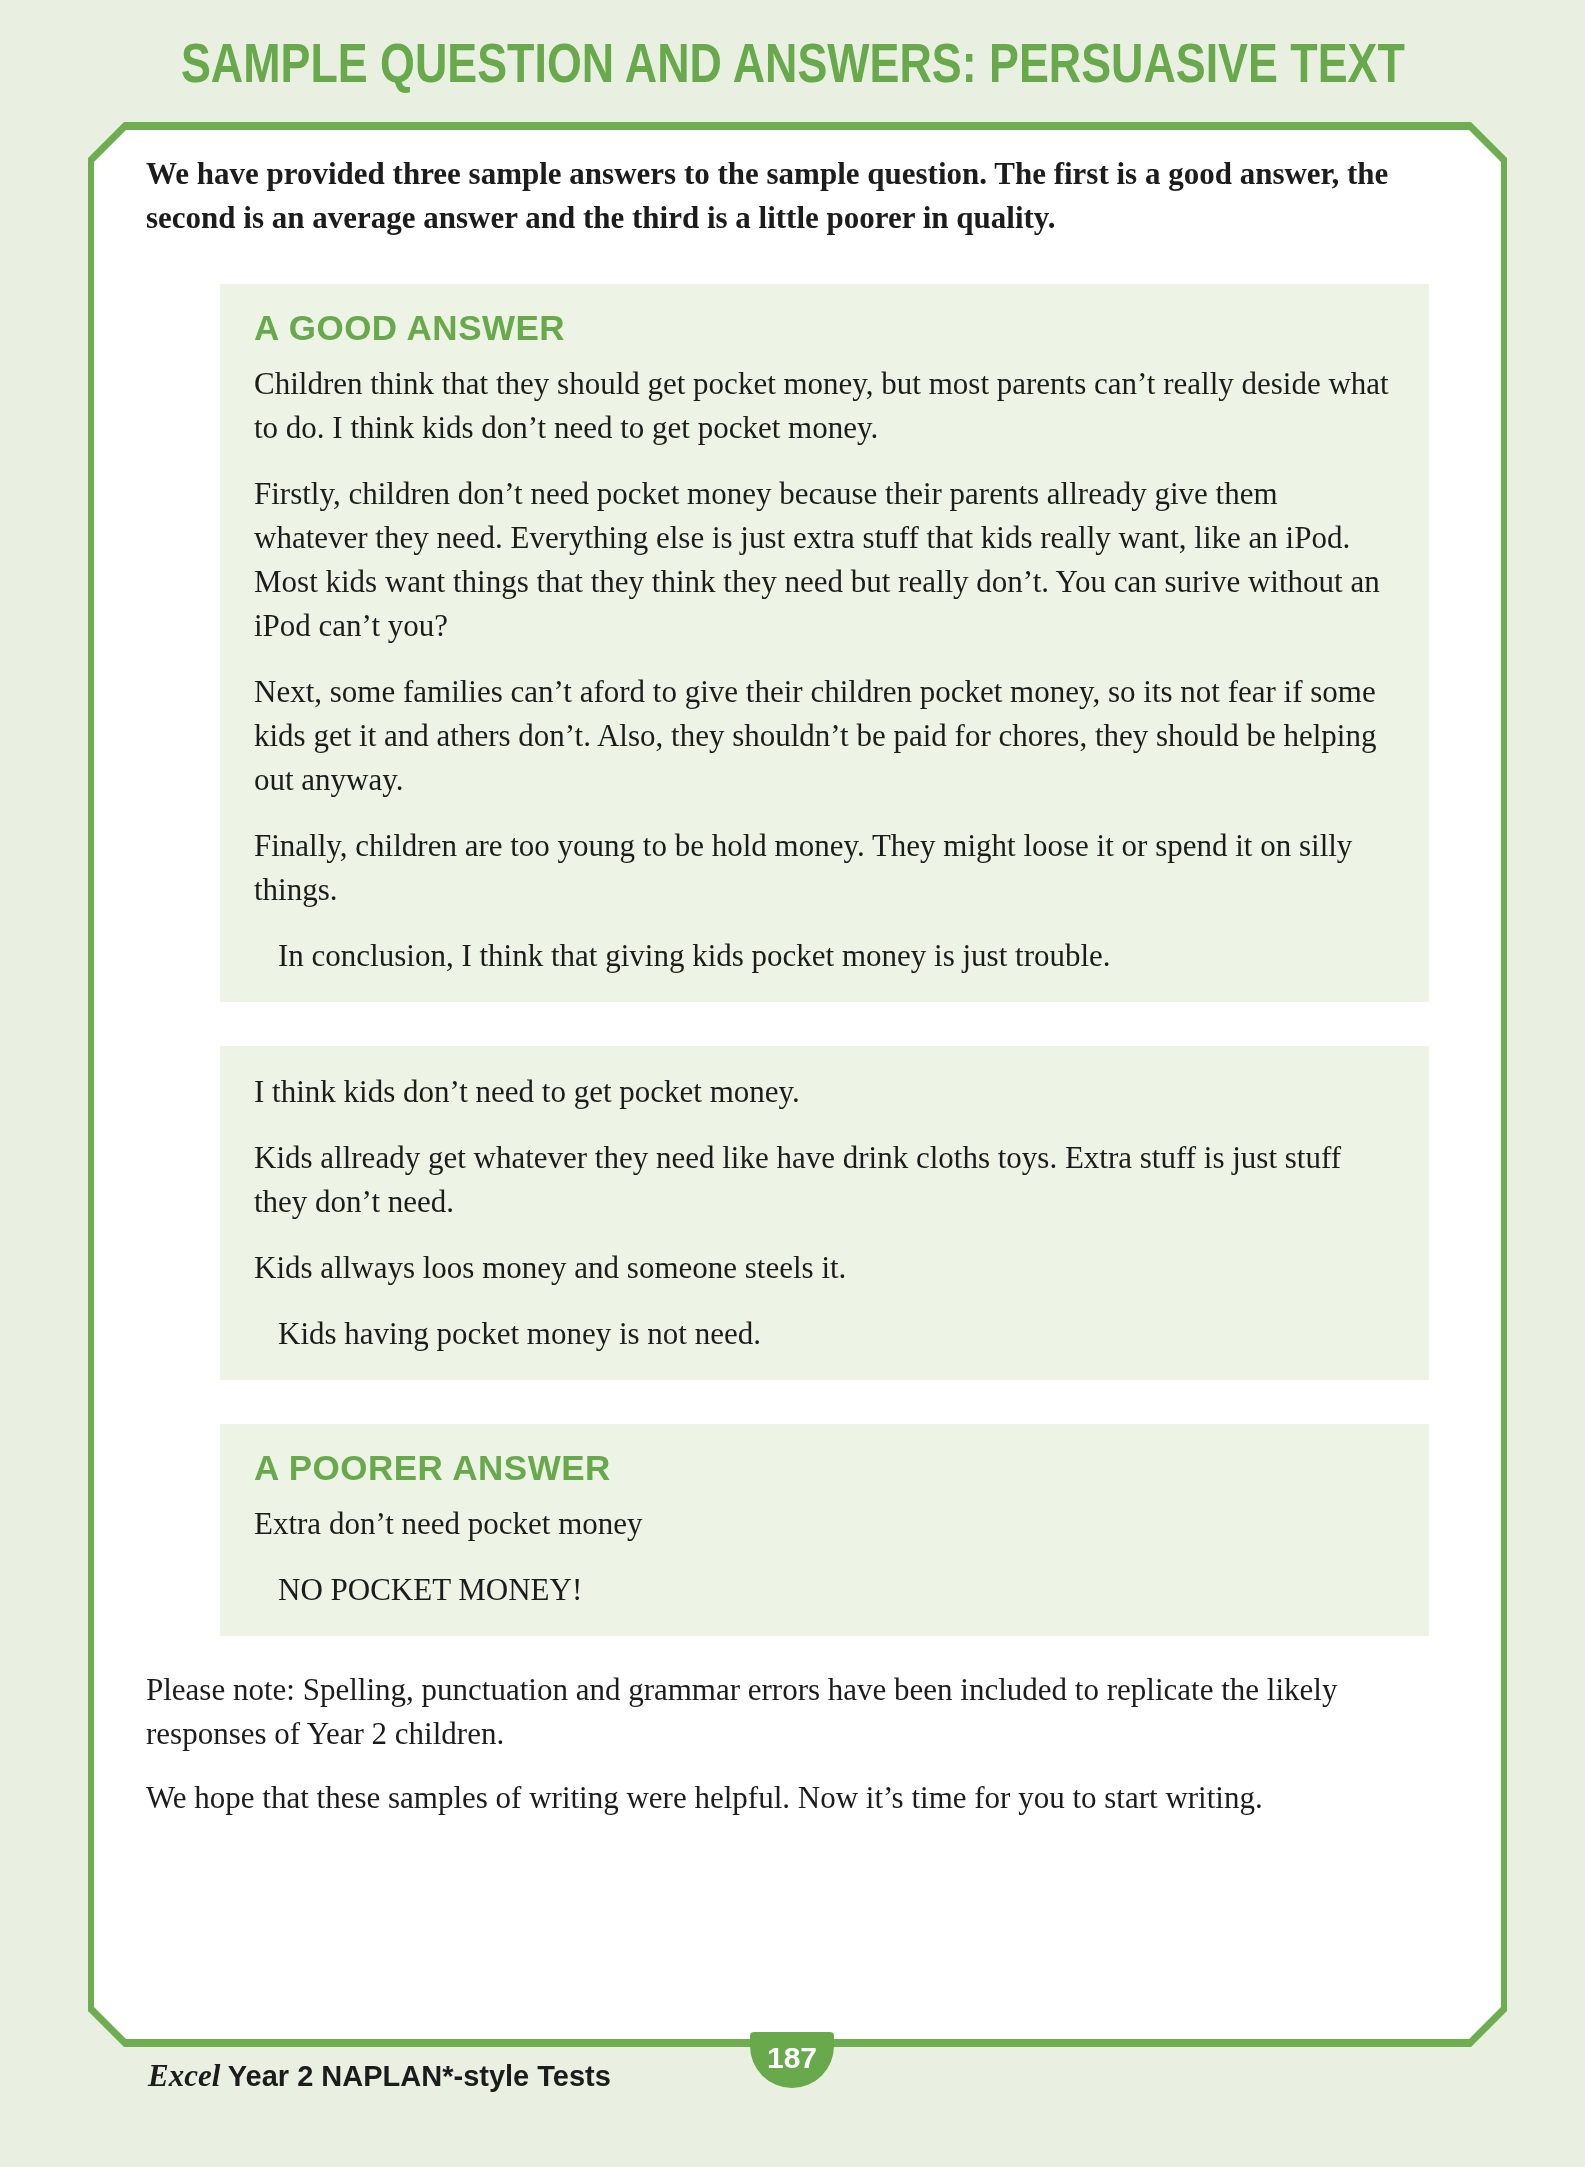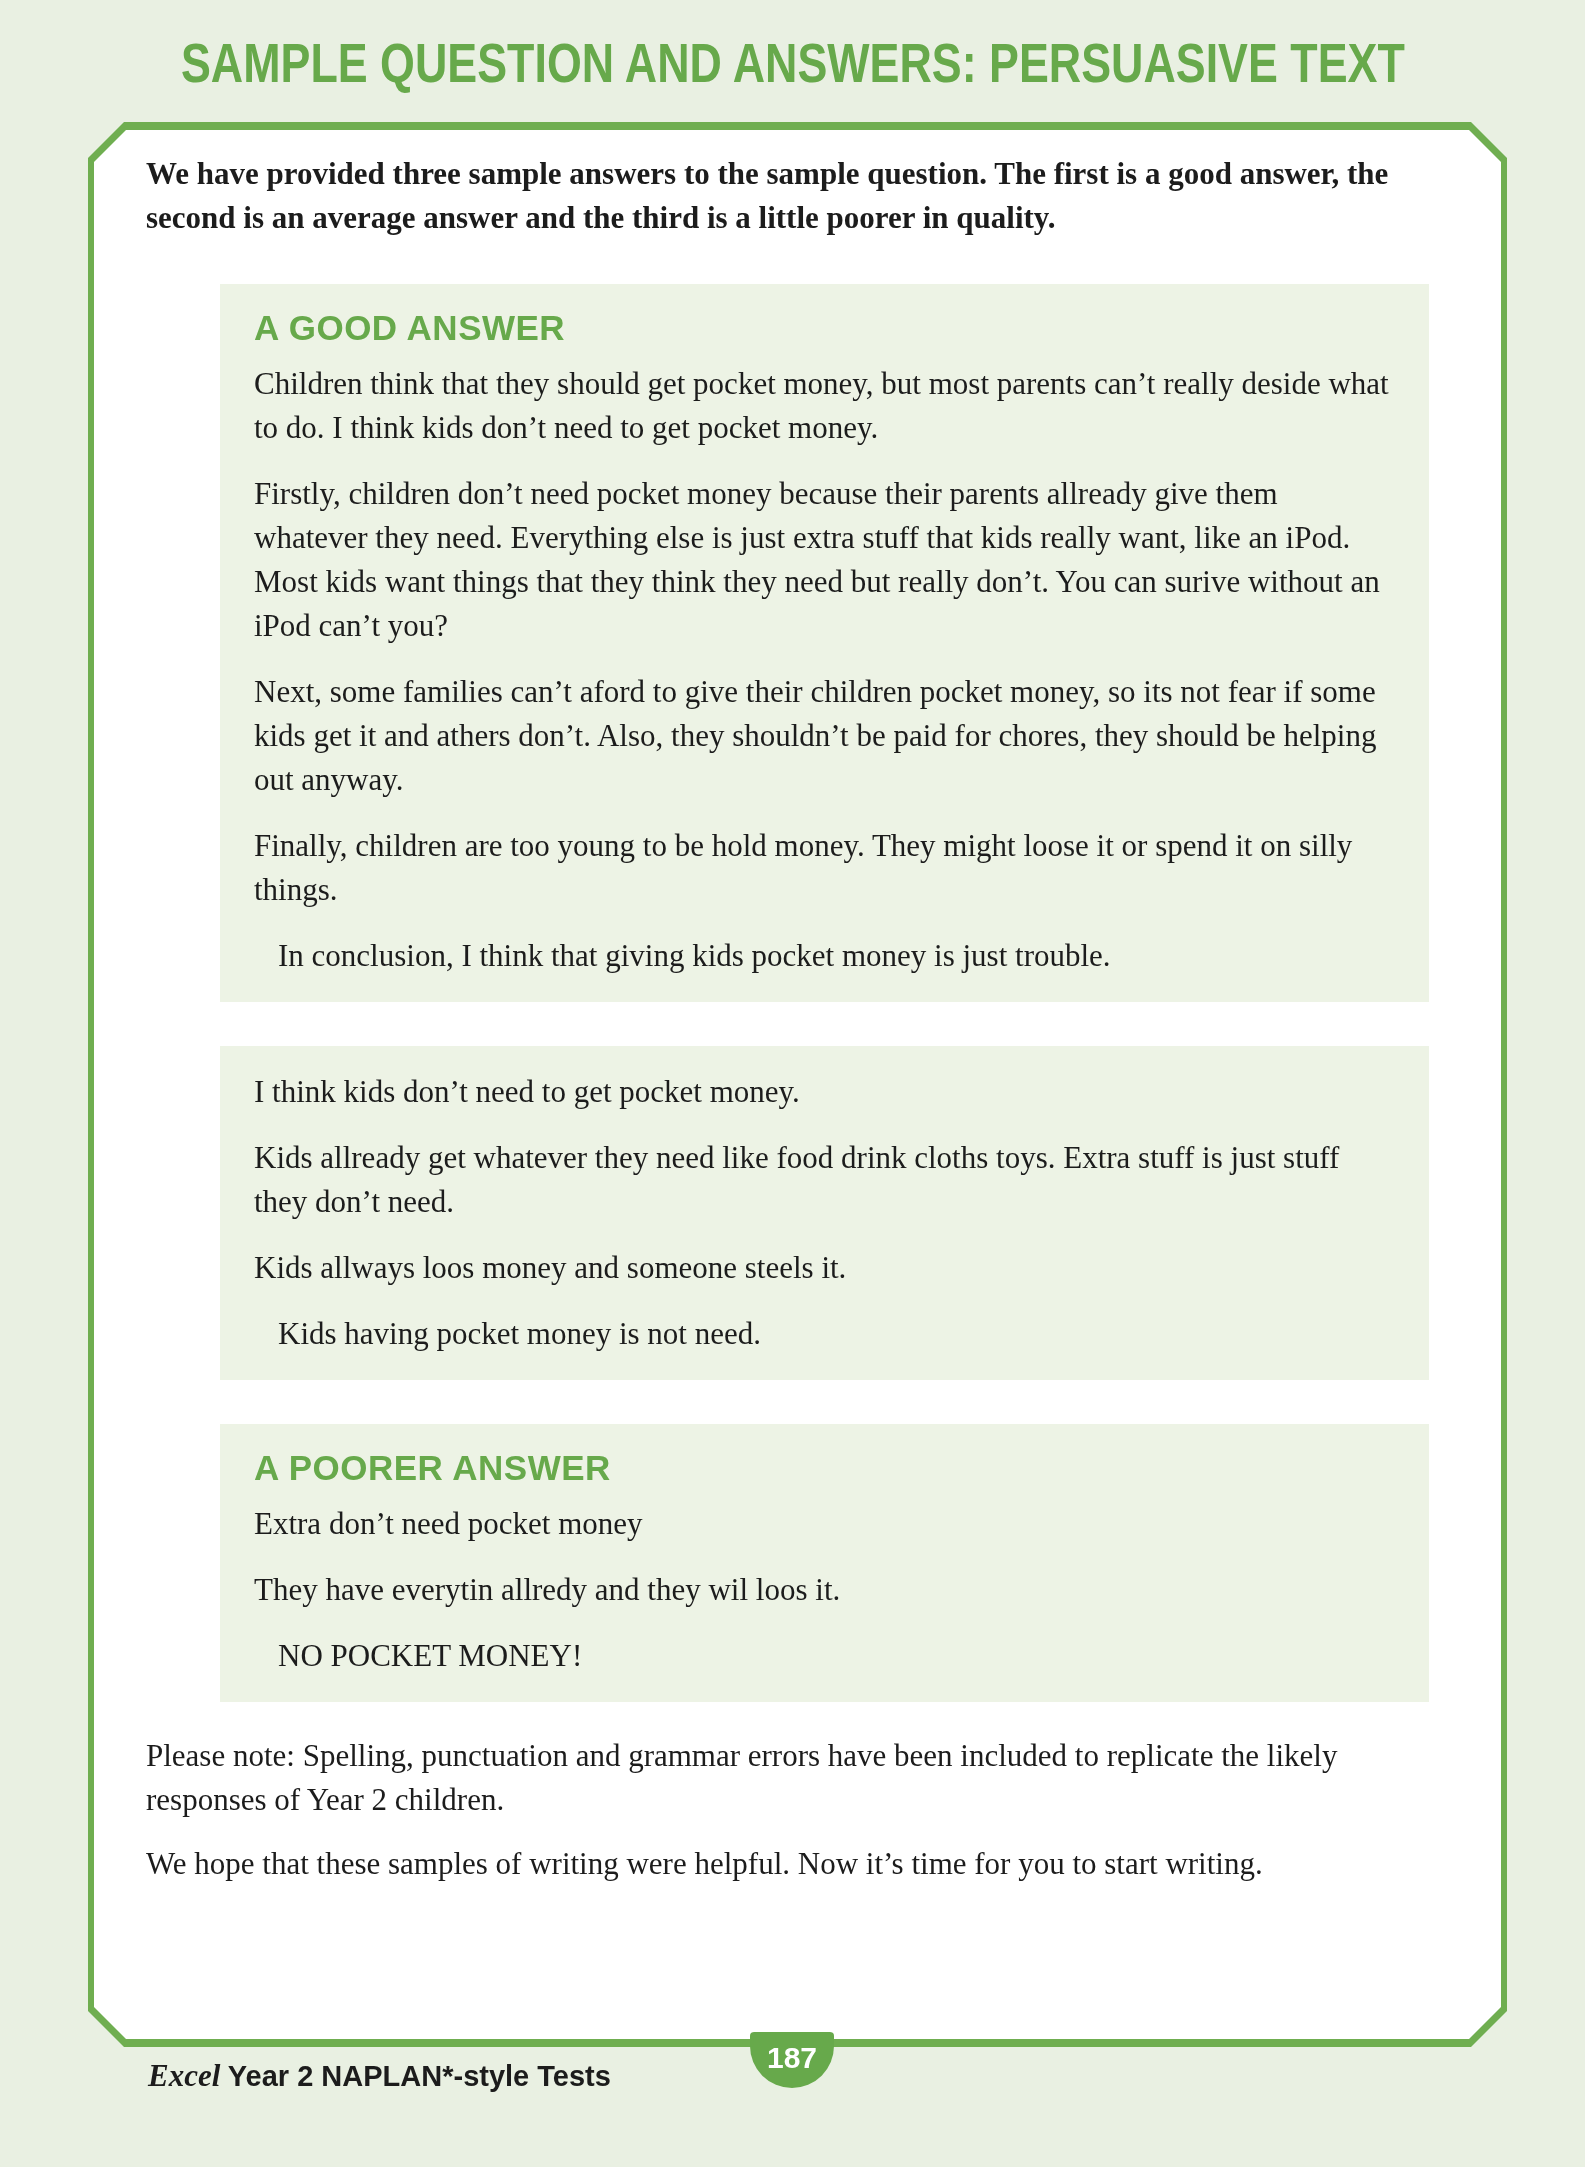--- a/index.html
+++ b/index.html
@@ -116,29 +116,28 @@
       <h2 class="answer-heading">A GOOD ANSWER</h2>
       <p class="body-text">Children think that they should get pocket money, but most parents can’t really deside what to do. I think kids don’t need to get pocket money.</p>
       <p class="body-text">Firstly, children don’t need pocket money because their parents allready give them whatever they need. Everything else is just extra stuff that kids really want, like an iPod. Most kids want things that they think they need but really don’t. You can surive without an iPod can’t you?</p>
       <p class="body-text">Next, some families can’t aford to give their children pocket money, so its not fear if some kids get it and athers don’t. Also, they shouldn’t be paid for chores, they should be helping out anyway.</p>
       <p class="body-text">Finally, children are too young to be hold money. They might loose it or spend it on silly things.</p>
       <p class="body-text">In conclusion, I think that giving kids pocket money is just trouble.</p>
     </section>
 
     <section class="answer-box">
       <p class="body-text">I think kids don’t need to get pocket money.</p>
-      <p class="body-text">Kids allready get whatever they need like food drink cloths toys. Extra stuff is just stuff they don’t need.</p>
+      <p class="body-text">Kids allready get whatever they need like have drink cloths toys. Extra stuff is just stuff they don’t need.</p>
       <p class="body-text">Kids allways loos money and someone steels it.</p>
       <p class="body-text">Kids having pocket money is not need.</p>
     </section>
 
     <section class="answer-box">
       <h2 class="answer-heading">A POORER ANSWER</h2>
       <p class="body-text">Extra don’t need pocket money</p>
-      <p class="body-text">They have everytin allredy and they wil loos it.</p>
       <p class="body-text">NO POCKET MONEY!</p>
     </section>
 
     <p class="body-text note">Please note: Spelling, punctuation and grammar errors have been included to replicate the likely responses of Year 2 children.</p>
     <p class="body-text closing">We hope that these samples of writing were helpful. Now it’s time for you to start writing.</p>
 
   </div>
 </div>
 
 <div class="footer-text"><span class="footer-brand">Excel</span><span class="footer-series"> Year 2 NAPLAN*-style Tests</span></div>

